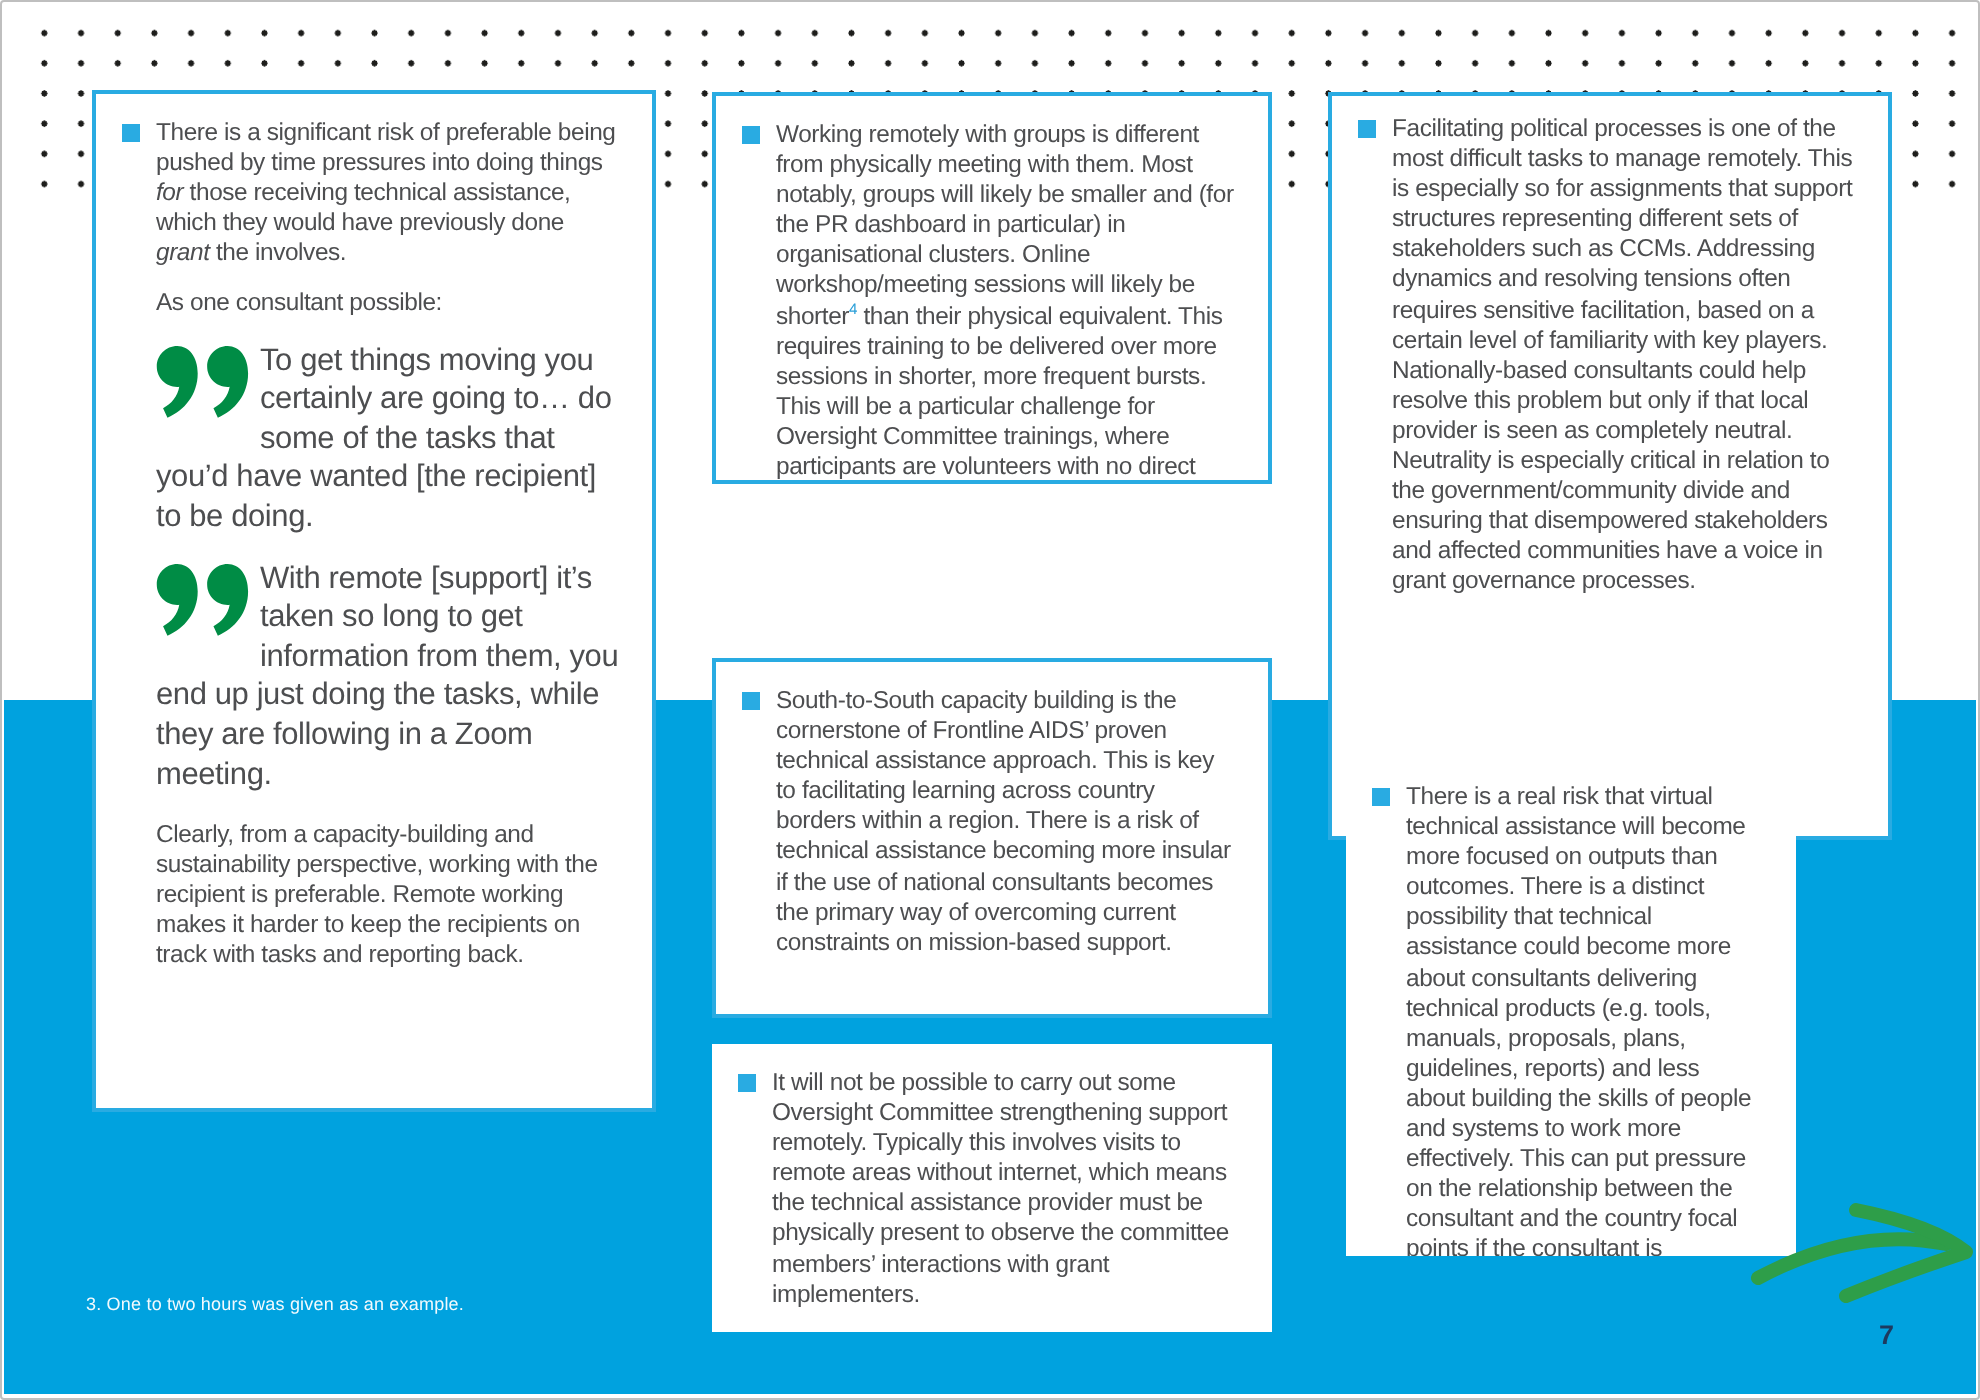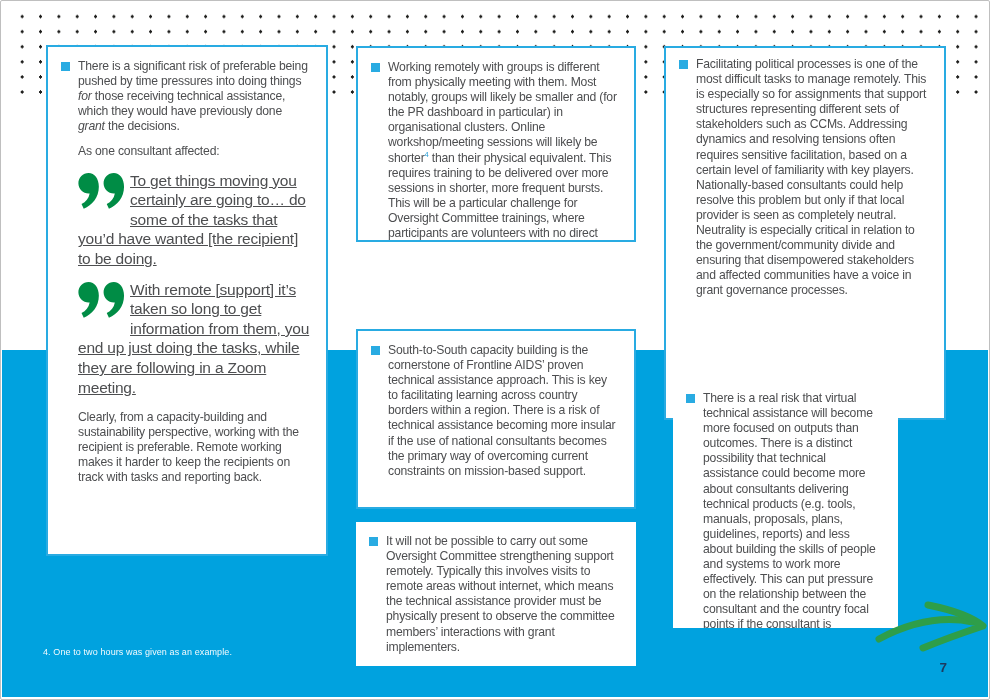--- a/index.html
+++ b/index.html
@@ -38,21 +38,21 @@
   .body sup { font-size:0.62em; line-height:0; vertical-align:super; color:#2a9fd8; }
   .brow { position:relative; }
   .bullet {
     position:absolute; left:-17px; top:3px;
     width:9px; height:9px; background:#29abe2;
   }
   .para { margin-top:10px; }
   .quote { margin:11px 0 10px 0; }
   .qmark-svg { float:left; width:48px; height:37px; margin:2px 4px 2px 0; }
   .qtext {
-    font-size:15.5px; line-height:19.6px; letter-spacing:-0.2px; color:#4d4e50;text-decoration:underline;
+    font-size:15.5px; line-height:19.6px; letter-spacing:-0.2px; color:#4d4e50;
   }
   .closing { margin-top:13px; }
   .footnote {
     position:absolute; left:42px; top:646px; z-index:2;
     font-size:9px; letter-spacing:0.1px; color:rgba(255,255,255,0.95);
   }
   .pagenum {
     position:absolute; right:42px; top:659px; z-index:2;
     font-size:13.5px; font-weight:bold; color:#1d3a5f;
   }
@@ -62,23 +62,23 @@
 <body>
 
 <div class="page">
 
   <div class="dots"></div>
   <div class="band"></div>
 
   <section class="box bordered" id="box-left">
     <div class="brow">
       <span class="bullet"></span>
-      <p class="body"><span>There is a significant risk of preferable being pushed by time pressures into doing things </span><i>for</i><span> those receiving technical assistance, which they would have previously done </span><i>grant</i><span> the decisions.</span></p>
+      <p class="body"><span>There is a significant risk of preferable being pushed by time pressures into doing things </span><i>for</i><span> those receiving technical assistance, which they would have previously done </span><i>grant</i><span> the involves.</span></p>
     </div>
-    <p class="body para">As one consultant affected:</p>
+    <p class="body para">As one consultant possible:</p>
     <div class="quote">
       <svg class="qmark-svg" viewBox="0 0 60 47" aria-hidden="true">
         <path fill="#008c45" d="M13,0 C5.8,0 0,5.8 0,13 c0,7.2 5.8,13 13,13 c0.4,0 0.9,0 1.3,-0.1 C13.2,32 9.5,36.6 4,39.5 L6.8,45.5 C17.5,41 26,31 26,17.5 26,7 20.5,0 13,0 Z"></path>
         <path fill="#008c45" d="M45,0 C37.8,0 32,5.8 32,13 c0,7.2 5.8,13 13,13 c0.4,0 0.9,0 1.3,-0.1 C45.2,32 41.5,36.6 36,39.5 L38.8,45.5 C49.5,41 58,31 58,17.5 58,7 52.5,0 45,0 Z"></path>
       </svg>
       <span class="qtext">To get things moving you certainly are going to… do some of the tasks that you’d have wanted [the recipient] to be doing.</span>
     </div>
     <div class="quote">
       <svg class="qmark-svg" viewBox="0 0 60 47" aria-hidden="true">
         <path fill="#008c45" d="M13,0 C5.8,0 0,5.8 0,13 c0,7.2 5.8,13 13,13 c0.4,0 0.9,0 1.3,-0.1 C13.2,32 9.5,36.6 4,39.5 L6.8,45.5 C17.5,41 26,31 26,17.5 26,7 20.5,0 13,0 Z"></path>
@@ -117,21 +117,21 @@
     </div>
   </section>
 
   <section class="box" id="box-r2">
     <div class="brow">
       <span class="bullet"></span>
       <p class="body">There is a real risk that virtual technical assistance will become more focused on outputs than outcomes. There is a distinct possibility that technical assistance could become more about consultants delivering technical products (e.g. tools, manuals, proposals, plans, guidelines, reports) and less about building the skills of people and systems to work more effectively. This can put pressure on the relationship between the consultant and the country focal points if the consultant is perceived to be repeatedly chasing inputs, decisions and responses.</p>
     </div>
   </section>
 
-  <div class="footnote">4. One to two hours was given as an example.</div>
+  <div class="footnote">3. One to two hours was given as an example.</div>
 
   <svg class="arrow" viewBox="0 0 120 64" aria-hidden="true">
     <path d="M6,46 C34,31 66,22 100,29" fill="none" stroke="#2e9e49" stroke-width="7" stroke-linecap="round"></path>
     <path d="M55,12 C80,17 99,24 110,33 C95,38 72,46 50,55" fill="none" stroke="#2e9e49" stroke-width="7" stroke-linecap="round" stroke-linejoin="round"></path>
   </svg>
 
   <div class="pagenum">7</div>
 
 </div>
 

